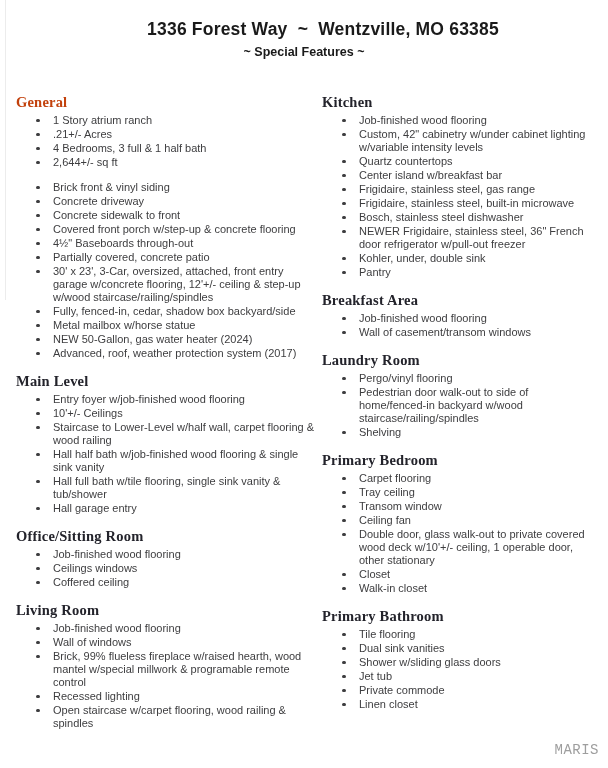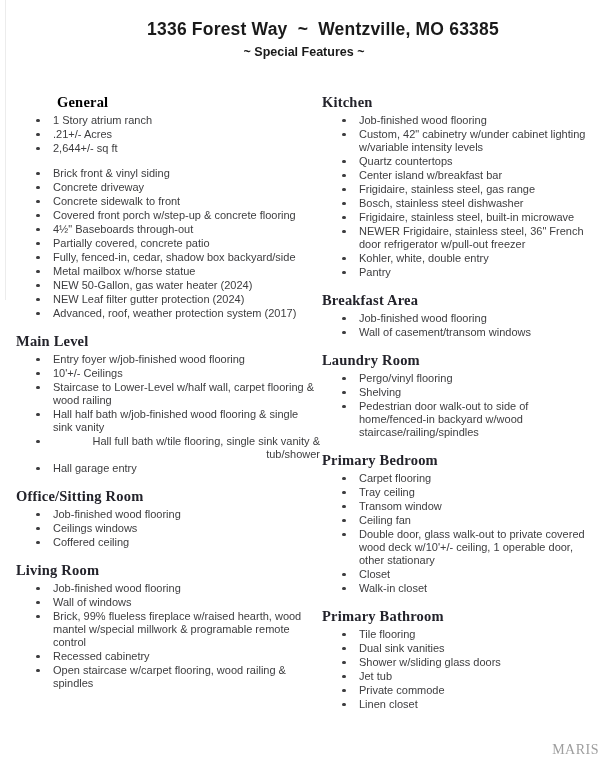--- a/index.html
+++ b/index.html
@@ -108,114 +108,115 @@
     background: #3d3d3f;
   }
   .watermark {
     position: absolute;
     right: 9px;
     bottom: 10px;
     font-size: 14px;
     line-height: 16px;
     color: #9e9e9e;
     letter-spacing: 0.5px;
-    font-family: Liberation Serif, serif;
+    font-family: Liberation Mono, monospace;
   }
 </style>
 </head>
 <body>
 
 <div class="page" style="background: rgb(255, 255, 255);">
   <div class="scan-edge"></div>
 
   <header class="doc-header">
     <h1 class="doc-title" style="color: rgb(26, 26, 26);">1336 Forest Way  ~  Wentzville, MO 63385</h1>
     <h2 class="doc-subtitle" style="color: rgb(26, 26, 26);">~ Special Features ~</h2>
   </header>
 
   <main class="columns">
     <div class="col col-left" id="col-left">
         <section class="feature-section">
-          <h3 class="section-heading" style="color: #000000; margin-left: 41px;">General</h3>
+          <h3 class="section-heading" style="color: #c2410c;">General</h3>
           <ul class="feature-list">
             <li class="feature-item" style="color: rgb(61, 61, 63);">1 Story atrium ranch</li>
             <li class="feature-item" style="color: rgb(61, 61, 63);">.21+/- Acres</li>
+            <li class="feature-item" style="color: rgb(61, 61, 63);">4 Bedrooms, 3 full &amp; 1 half bath</li>
             <li class="feature-item" style="color: rgb(61, 61, 63);">2,644+/- sq ft</li>
             <li class="feature-item" style="color: rgb(61, 61, 63); margin-top: 12px;">Brick front &amp; vinyl siding</li>
             <li class="feature-item" style="color: rgb(61, 61, 63);">Concrete driveway</li>
             <li class="feature-item" style="color: rgb(61, 61, 63);">Concrete sidewalk to front</li>
             <li class="feature-item" style="color: rgb(61, 61, 63);">Covered front porch w/step-up &amp; concrete flooring</li>
             <li class="feature-item" style="color: rgb(61, 61, 63);">4½" Baseboards through-out</li>
             <li class="feature-item" style="color: rgb(61, 61, 63);">Partially covered, concrete patio</li>
+            <li class="feature-item" style="color: rgb(61, 61, 63);">30' x 23', 3-Car, oversized, attached, front entry garage w/concrete flooring, 12'+/- ceiling &amp; step-up w/wood staircase/railing/spindles</li>
             <li class="feature-item" style="color: rgb(61, 61, 63);">Fully, fenced-in, cedar, shadow box backyard/side</li>
             <li class="feature-item" style="color: rgb(61, 61, 63);">Metal mailbox w/horse statue</li>
             <li class="feature-item" style="color: rgb(61, 61, 63);">NEW 50-Gallon, gas water heater (2024)</li>
-            <li class="feature-item" style="color: rgb(61, 61, 63);">NEW Leaf filter gutter protection (2024)</li>
             <li class="feature-item" style="color: rgb(61, 61, 63);">Advanced, roof, weather protection system (2017)</li>
           </ul>
         </section>
         <section class="feature-section">
           <h3 class="section-heading" style="color: rgb(35, 35, 43);">Main Level</h3>
           <ul class="feature-list">
             <li class="feature-item" style="color: rgb(61, 61, 63);">Entry foyer w/job-finished wood flooring</li>
             <li class="feature-item" style="color: rgb(61, 61, 63);">10'+/- Ceilings</li>
             <li class="feature-item" style="color: rgb(61, 61, 63);">Staircase to Lower-Level w/half wall, carpet flooring &amp; wood railing</li>
             <li class="feature-item" style="color: rgb(61, 61, 63);">Hall half bath w/job-finished wood flooring &amp; single sink vanity</li>
-            <li class="feature-item" style="color: rgb(61, 61, 63); text-align: right;">Hall full bath w/tile flooring, single sink vanity &amp; tub/shower</li>
+            <li class="feature-item" style="color: rgb(61, 61, 63);">Hall full bath w/tile flooring, single sink vanity &amp; tub/shower</li>
             <li class="feature-item" style="color: rgb(61, 61, 63);">Hall garage entry</li>
           </ul>
         </section>
         <section class="feature-section">
           <h3 class="section-heading" style="color: rgb(35, 35, 43);">Office/Sitting Room</h3>
           <ul class="feature-list">
             <li class="feature-item" style="color: rgb(61, 61, 63);">Job-finished wood flooring</li>
             <li class="feature-item" style="color: rgb(61, 61, 63);">Ceilings windows</li>
             <li class="feature-item" style="color: rgb(61, 61, 63);">Coffered ceiling</li>
           </ul>
         </section>
         <section class="feature-section">
           <h3 class="section-heading" style="color: rgb(35, 35, 43);">Living Room</h3>
           <ul class="feature-list">
             <li class="feature-item" style="color: rgb(61, 61, 63);">Job-finished wood flooring</li>
             <li class="feature-item" style="color: rgb(61, 61, 63);">Wall of windows</li>
             <li class="feature-item" style="color: rgb(61, 61, 63);">Brick, 99% flueless fireplace w/raised hearth, wood mantel w/special millwork &amp; programable remote control</li>
-            <li class="feature-item" style="color: rgb(61, 61, 63);">Recessed cabinetry</li>
+            <li class="feature-item" style="color: rgb(61, 61, 63);">Recessed lighting</li>
             <li class="feature-item" style="color: rgb(61, 61, 63);">Open staircase w/carpet flooring, wood railing &amp; spindles</li>
           </ul>
         </section>
       </div>
     <div class="col col-right" id="col-right">
         <section class="feature-section">
           <h3 class="section-heading" style="color: rgb(35, 35, 43);">Kitchen</h3>
           <ul class="feature-list">
             <li class="feature-item" style="color: rgb(61, 61, 63);">Job-finished wood flooring</li>
             <li class="feature-item" style="color: rgb(61, 61, 63);">Custom, 42" cabinetry w/under cabinet lighting w/variable intensity levels</li>
             <li class="feature-item" style="color: rgb(61, 61, 63);">Quartz countertops</li>
             <li class="feature-item" style="color: rgb(61, 61, 63);">Center island w/breakfast bar</li>
             <li class="feature-item" style="color: rgb(61, 61, 63);">Frigidaire, stainless steel, gas range</li>
+            <li class="feature-item" style="color: rgb(61, 61, 63);">Frigidaire, stainless steel, built-in microwave</li>
             <li class="feature-item" style="color: rgb(61, 61, 63);">Bosch, stainless steel dishwasher</li>
-            <li class="feature-item" style="color: rgb(61, 61, 63);">Frigidaire, stainless steel, built-in microwave</li>
             <li class="feature-item" style="color: rgb(61, 61, 63);">NEWER Frigidaire, stainless steel, 36" French door refrigerator w/pull-out freezer</li>
-            <li class="feature-item" style="color: rgb(61, 61, 63);">Kohler, white, double entry</li>
+            <li class="feature-item" style="color: rgb(61, 61, 63);">Kohler, under, double sink</li>
             <li class="feature-item" style="color: rgb(61, 61, 63);">Pantry</li>
           </ul>
         </section>
         <section class="feature-section">
           <h3 class="section-heading" style="color: rgb(35, 35, 43);">Breakfast Area</h3>
           <ul class="feature-list">
             <li class="feature-item" style="color: rgb(61, 61, 63);">Job-finished wood flooring</li>
             <li class="feature-item" style="color: rgb(61, 61, 63);">Wall of casement/transom windows</li>
           </ul>
         </section>
         <section class="feature-section">
           <h3 class="section-heading" style="color: rgb(35, 35, 43);">Laundry Room</h3>
           <ul class="feature-list">
             <li class="feature-item" style="color: rgb(61, 61, 63);">Pergo/vinyl flooring</li>
+            <li class="feature-item" style="color: rgb(61, 61, 63);">Pedestrian door walk-out to side of home/fenced-in backyard w/wood staircase/railing/spindles</li>
             <li class="feature-item" style="color: rgb(61, 61, 63);">Shelving</li>
-            <li class="feature-item" style="color: rgb(61, 61, 63);">Pedestrian door walk-out to side of home/fenced-in backyard w/wood staircase/railing/spindles</li>
           </ul>
         </section>
         <section class="feature-section">
           <h3 class="section-heading" style="color: rgb(35, 35, 43);">Primary Bedroom</h3>
           <ul class="feature-list">
             <li class="feature-item" style="color: rgb(61, 61, 63);">Carpet flooring</li>
             <li class="feature-item" style="color: rgb(61, 61, 63);">Tray ceiling</li>
             <li class="feature-item" style="color: rgb(61, 61, 63);">Transom window</li>
             <li class="feature-item" style="color: rgb(61, 61, 63);">Ceiling fan</li>
             <li class="feature-item" style="color: rgb(61, 61, 63);">Double door, glass walk-out to private covered wood deck w/10'+/- ceiling, 1 operable door, other stationary</li>

